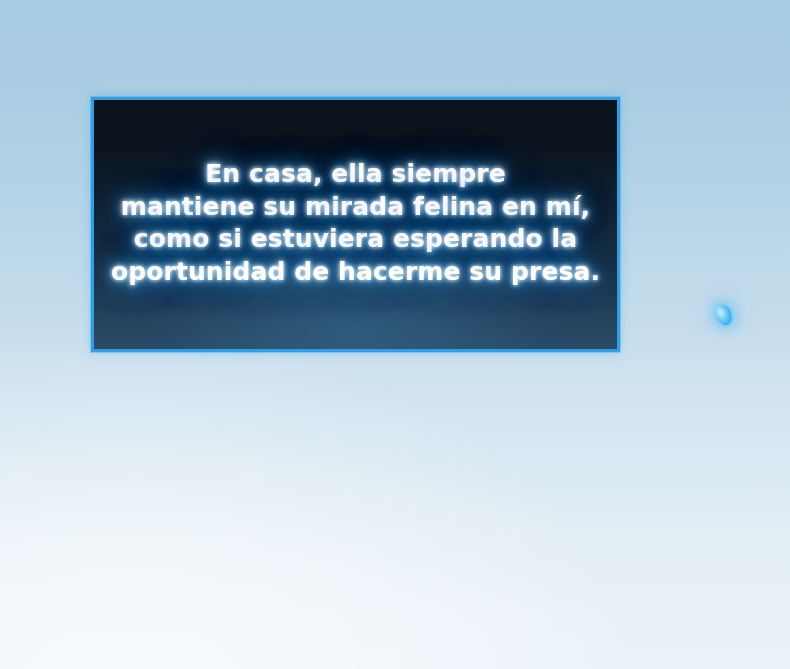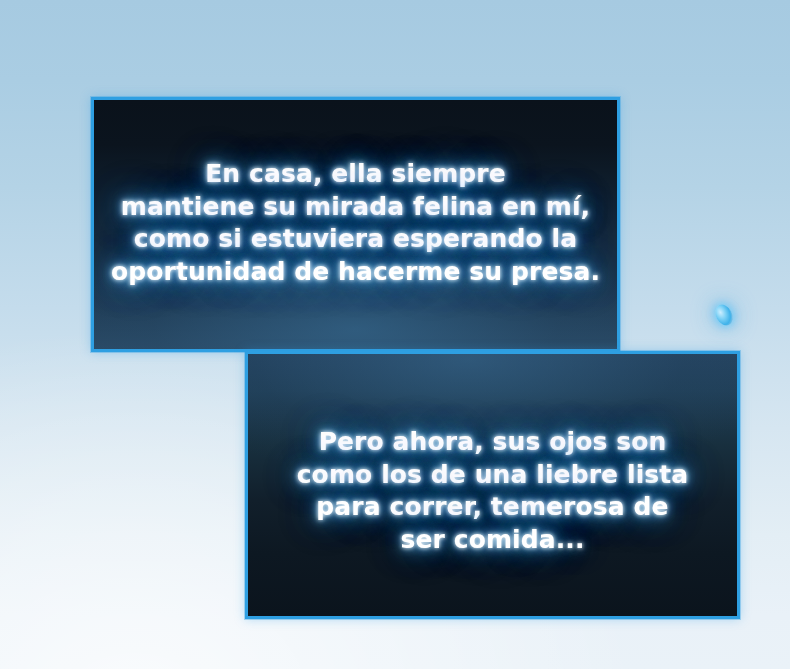--- a/index.html
+++ b/index.html
@@ -144,23 +144,16 @@
 
   <div class="bg-bloom"></div>
 
   <div class="panel" id="panel-top">
     <div class="panel-text">En casa, ella siempre
 mantiene su mirada felina en mí,
 como si estuviera esperando la
 oportunidad de hacerme su presa.</div>
   </div>
 
-  <div class="panel" id="panel-bottom">
-    <div class="panel-text">Pero ahora, sus ojos son
-como los de una liebre lista
-para correr, temerosa de
-ser comida...</div>
-
-  </div>
 
   <div class="spark" id="spark-outer"></div>
 
 </div>
 
 </body></html>

